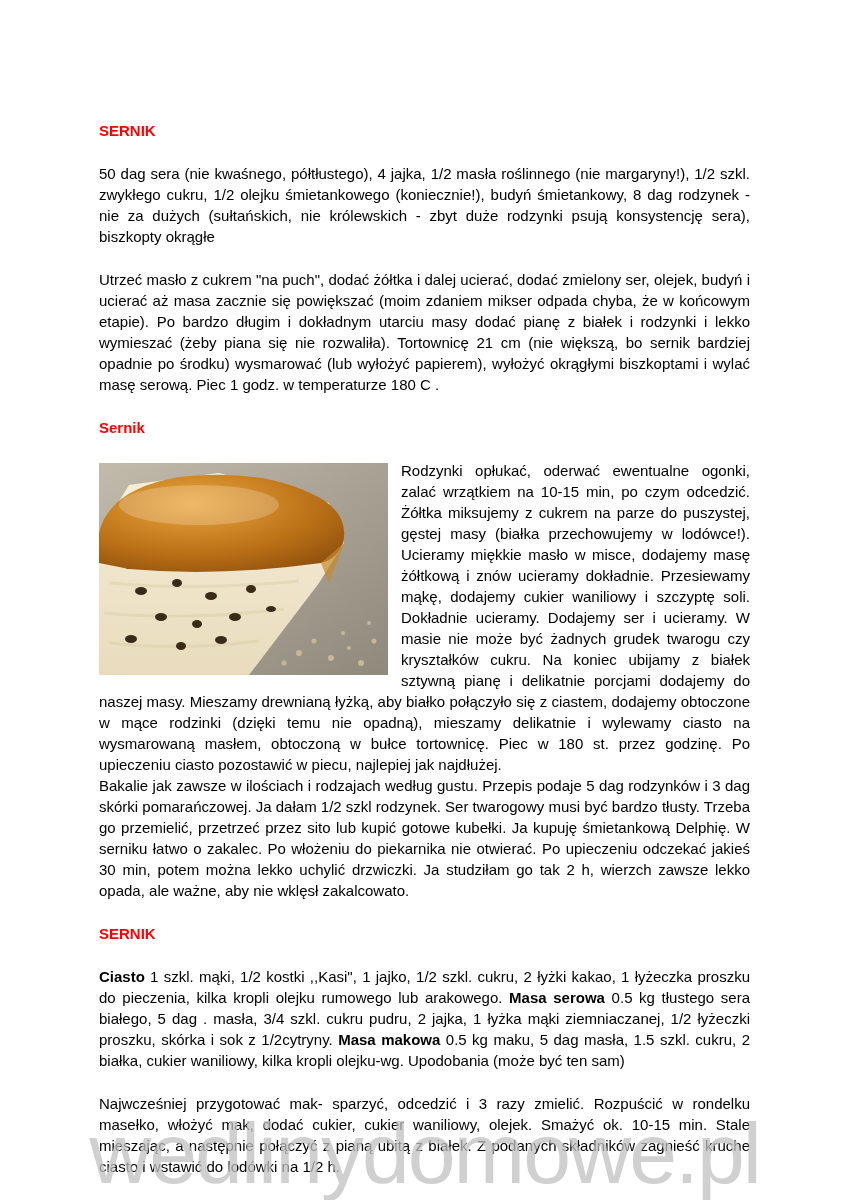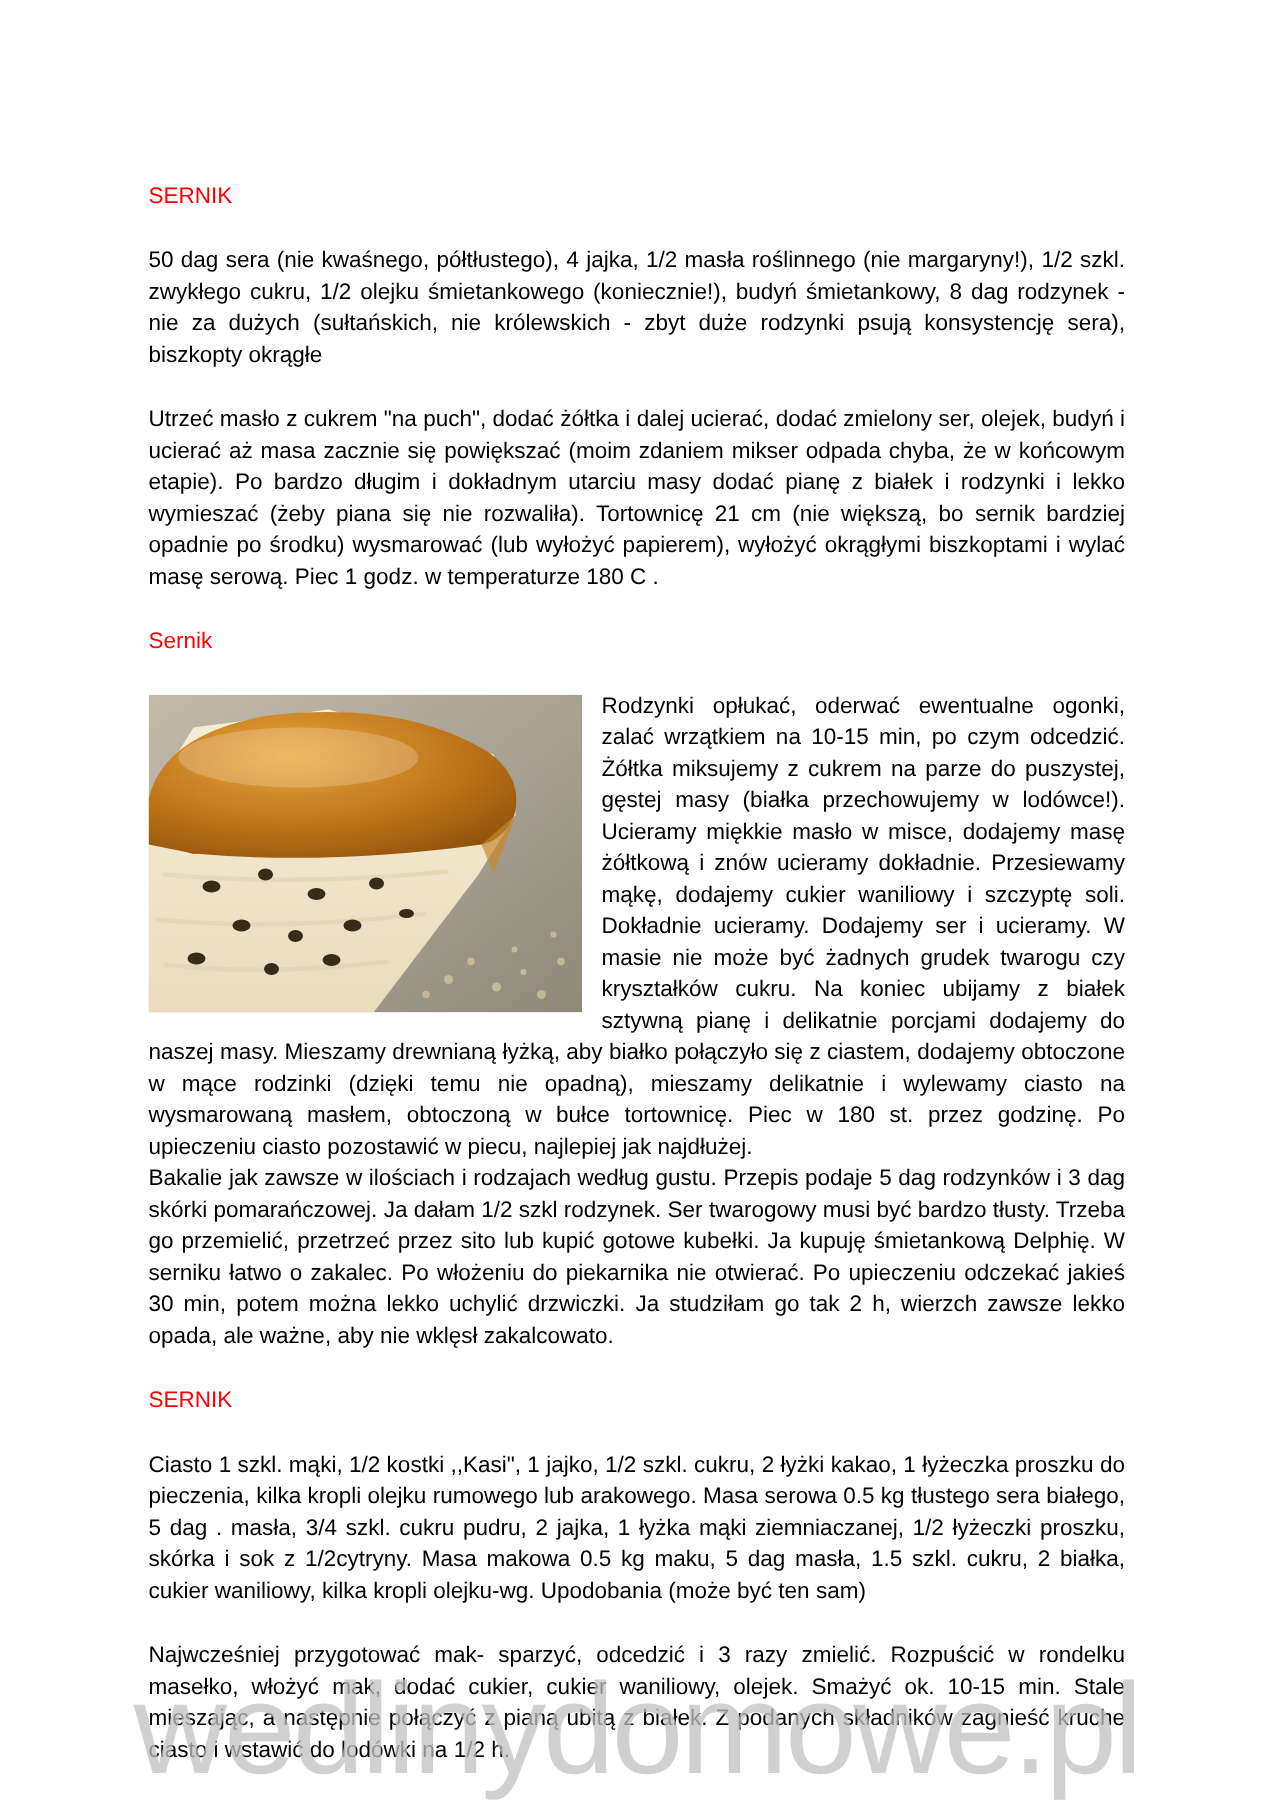--- a/index.html
+++ b/index.html
@@ -12,21 +12,21 @@
     font-family: "Liberation Sans", sans-serif;
     font-size: 15px;
     line-height: 21px;
     color: #000000;
     box-sizing: border-box;
     padding: 120px 99px 0 99px;
   }
   .heading {
     color: #ff0000;
     font-size: 15px;
-    font-weight: normal;
+    font-weight: bold;
     margin: 0 0 22px 0;
   }
   .para {
     margin: 0 0 22px 0;
     text-align: justify;
   }
   .para.tight { margin-bottom: 0; }
   section { clear: both; }
   .photo {
     float: left;
@@ -42,21 +42,21 @@
     bottom: 36px;
     transform: translateX(-50%);
     white-space: nowrap;
     font-family: "Liberation Sans", sans-serif;
     font-size: 86px;
     font-weight: normal;
     letter-spacing: -2px;
     color: rgba(192, 192, 192, 0.75);
     pointer-events: none;
   }
-  b { font-weight: normal; }
+  b { font-weight: bold; }
 </style>
 </head>
 <body>
 
 <div class="page">
 
   <section>
     <h2 class="heading">SERNIK</h2>
     <p class="para">50 dag sera (nie kwaśnego, półtłustego), 4 jajka, 1/2 masła roślinnego (nie margaryny!), 1/2 szkl. zwykłego cukru, 1/2 olejku śmietankowego (koniecznie!), budyń śmietankowy, 8 dag rodzynek - nie za dużych (sułtańskich, nie królewskich - zbyt duże rodzynki psują konsystencję sera), biszkopty okrągłe</p>
     <p class="para">Utrzeć masło z cukrem "na puch", dodać żółtka i dalej ucierać, dodać zmielony ser, olejek, budyń i ucierać aż masa zacznie się powiększać (moim zdaniem mikser odpada chyba, że w końcowym etapie). Po bardzo długim i dokładnym utarciu masy dodać pianę z białek i rodzynki i lekko wymieszać (żeby piana się nie rozwaliła). Tortownicę 21 cm (nie większą, bo sernik bardziej opadnie po środku) wysmarować (lub wyłożyć papierem), wyłożyć okrągłymi biszkoptami i wylać masę serową. Piec 1 godz. w temperaturze 180 C .</p>

